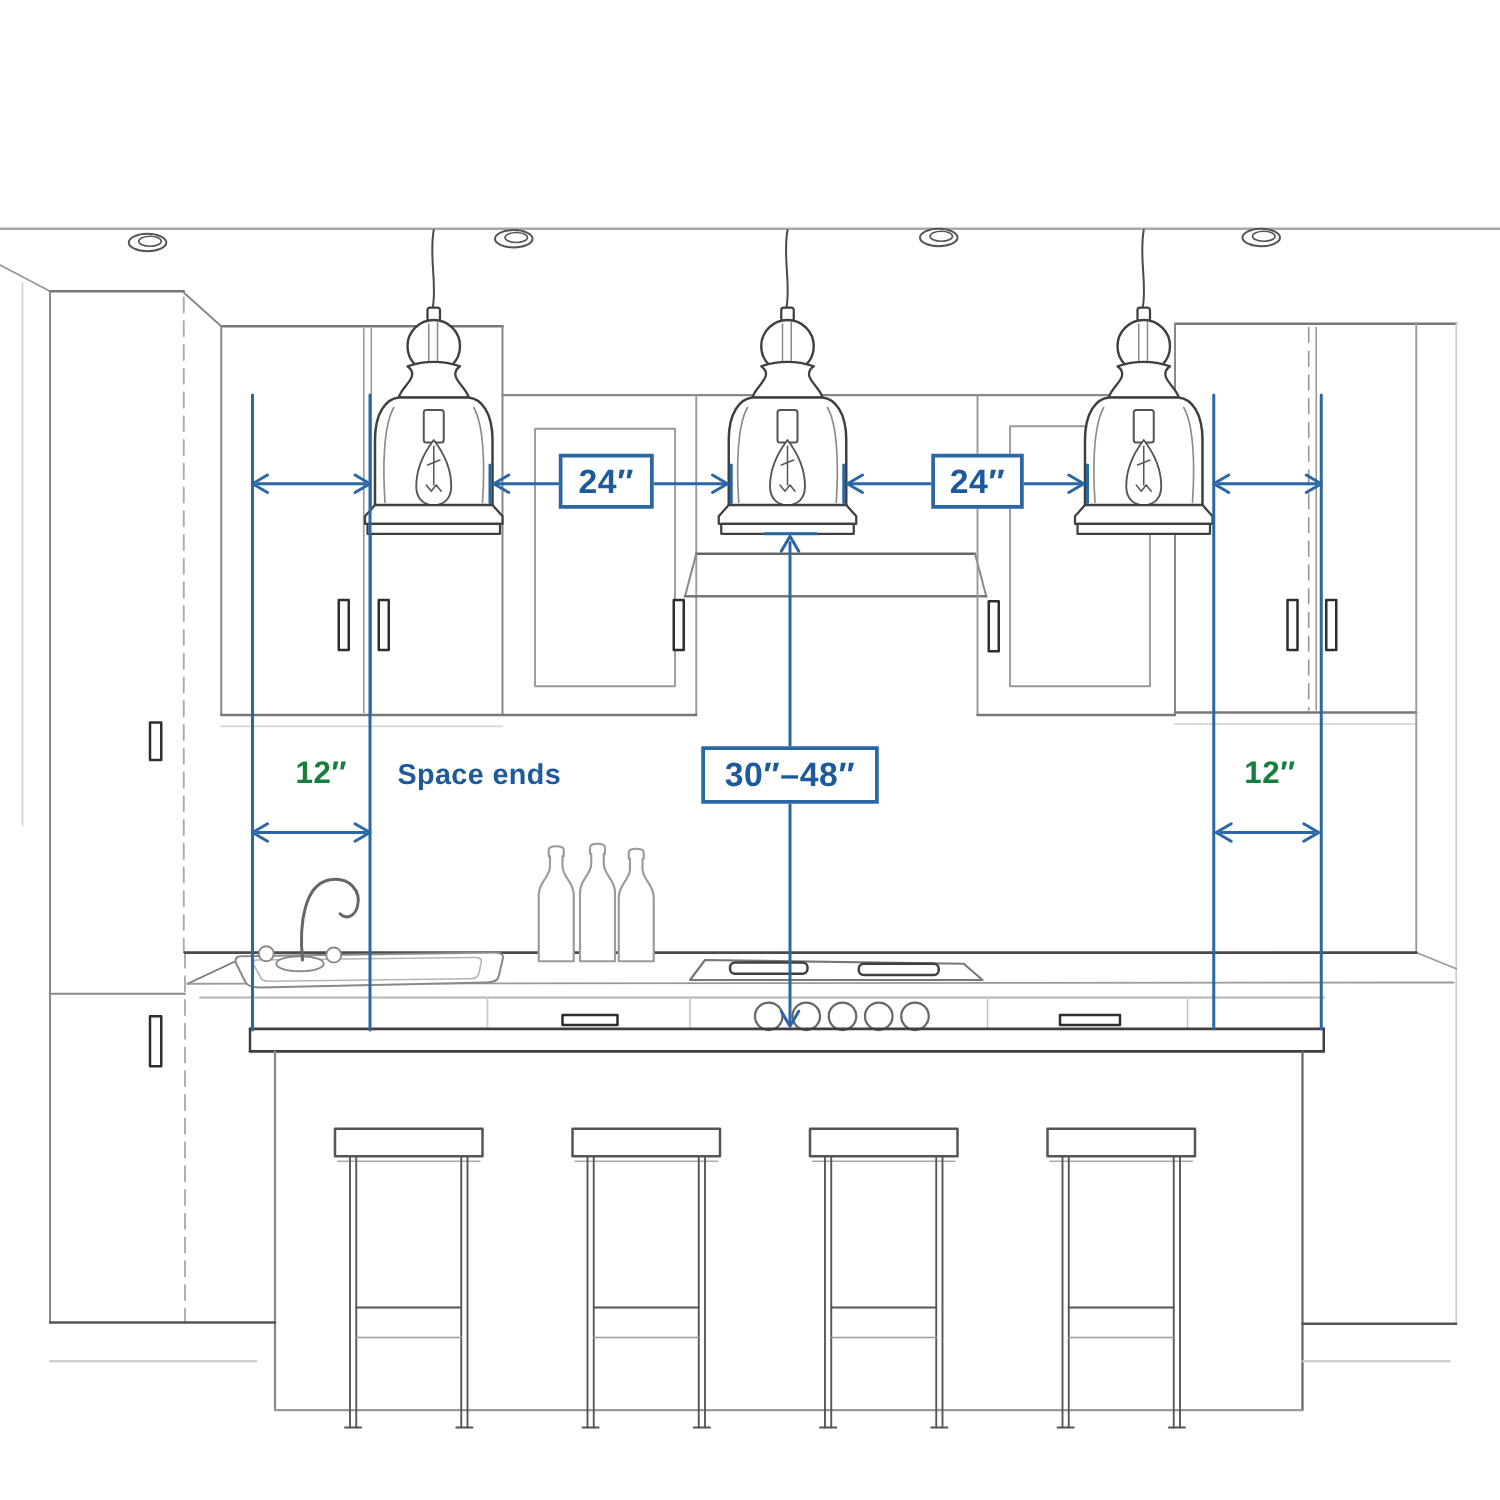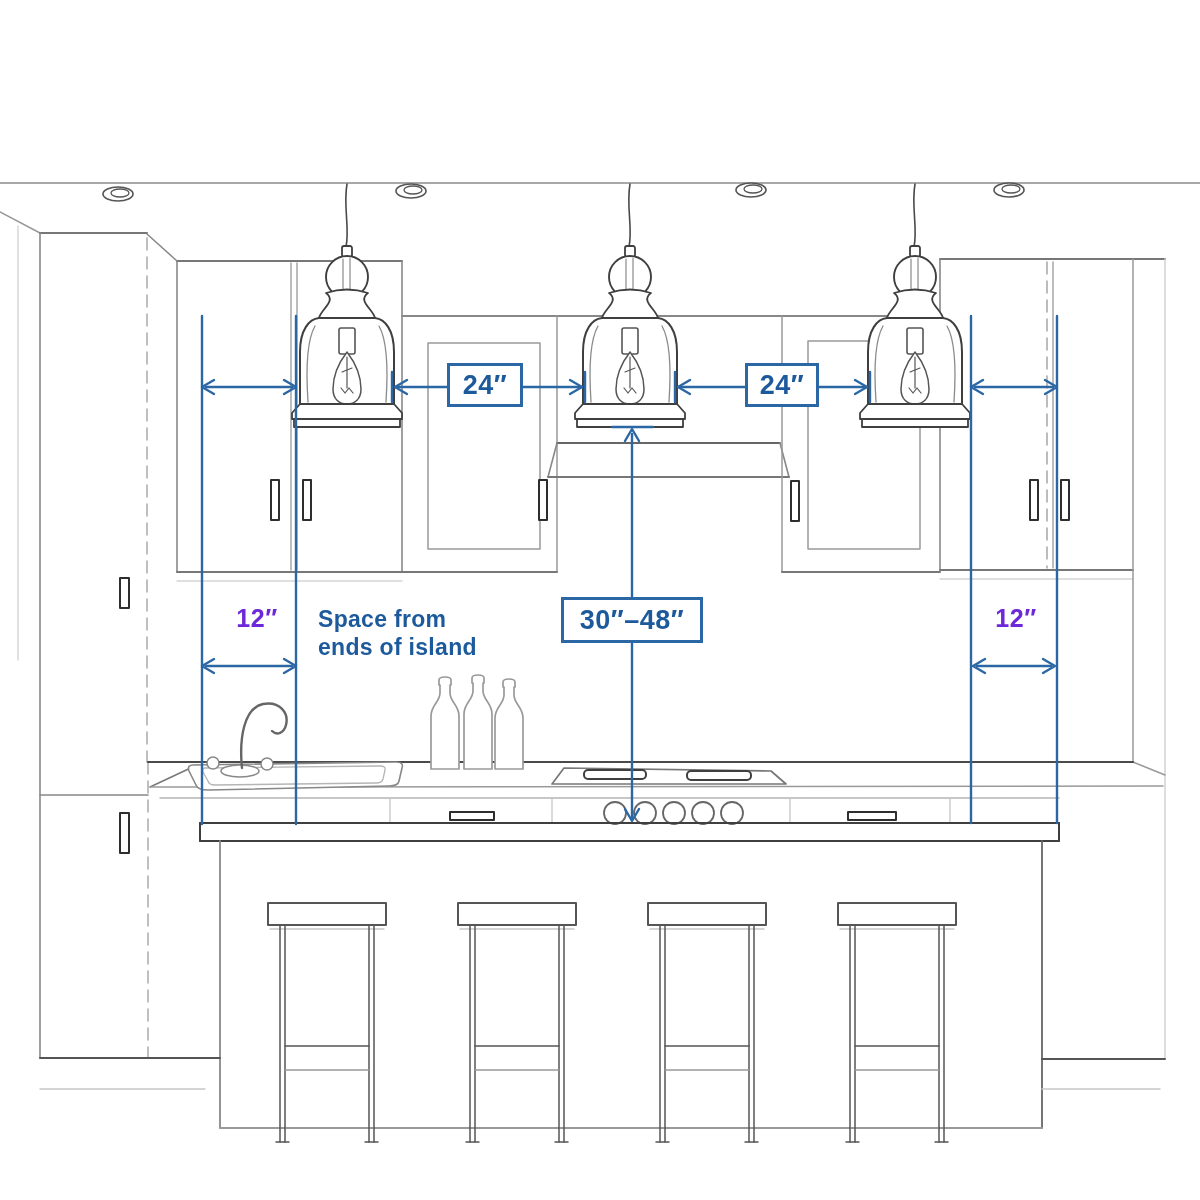--- a/index.html
+++ b/index.html
@@ -4,21 +4,21 @@
 <style>
   html,body{margin:0;padding:0;background:#fff;}
   #stage{position:relative;width:1200px;height:1200px;background:#fff;overflow:hidden;
          font-family:"Liberation Sans", sans-serif;padding-left:19px;}
   #lineart{position:absolute;left:0;top:0;width:1200px;height:1200px;}
   svg line, svg path, svg rect, svg circle, svg ellipse{stroke-linecap:round;stroke-linejoin:round;}
   .label-box{position:absolute;display:flex;align-items:center;justify-content:center;
              background:#ffffff;border:3px solid #2b67a5;color:#1d5a9c;
              font-weight:bold;font-size:27px;letter-spacing:.5px;box-sizing:border-box;}
   .label-plain{position:absolute;display:flex;align-items:center;justify-content:center;
-             color:#6d28d9;font-weight:bold;font-size:25px;letter-spacing:.5px;}
+             color:#15803d;font-weight:bold;font-size:25px;letter-spacing:.5px;}
   .label-note{position:absolute;color:#1d5a9c;font-weight:600;font-size:23px;
              line-height:28px;letter-spacing:.3px;}
 </style>
 </head>
 <body>
 
 <div id="stage">
 
 <svg id="lineart" viewBox="0 0 1200 1200">
   <defs>
@@ -255,17 +255,16 @@
 
 <div class="label-box" style="left:745px;top:363px;width:74px;height:44px">24″</div>
 
 <div class="label-box" style="left:561px;top:597px;width:142px;height:46px">30″–48″</div>
 
 <div class="label-plain" style="left:215px;top:604px;width:84px;height:28px">12″</div>
 
 <div class="label-plain" style="left:973px;top:604px;width:86px;height:28px">12″</div>
 
 <div class="label-note" style="left:318px;top:605px;width:220px">
-  <div>Space from</div>
-  <div>ends of island</div>
+  <div>Space ends</div>
 </div>
 
 </div>
 
 </body></html>

